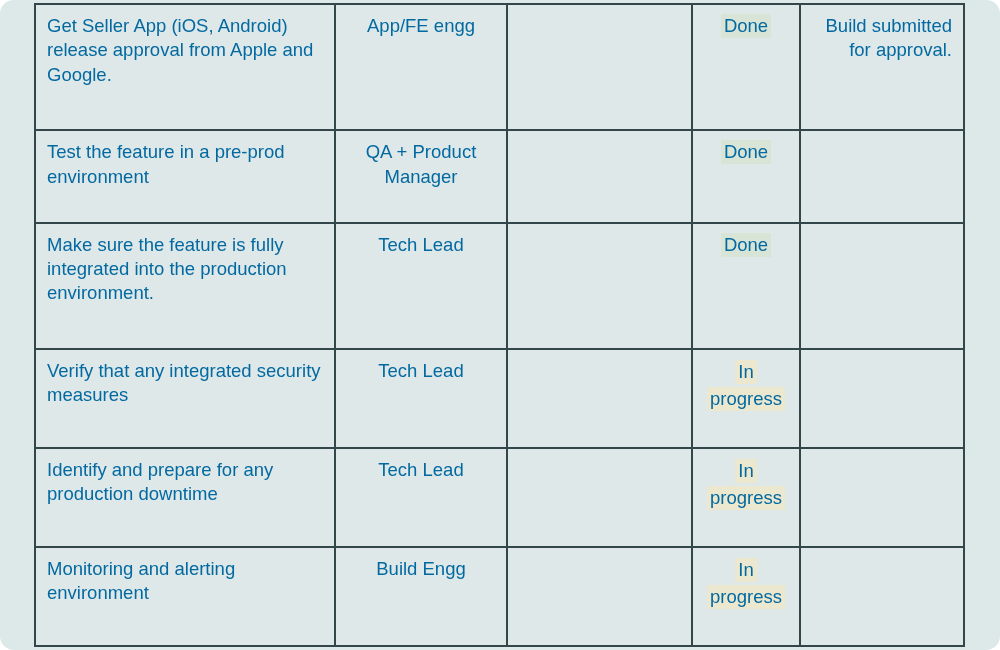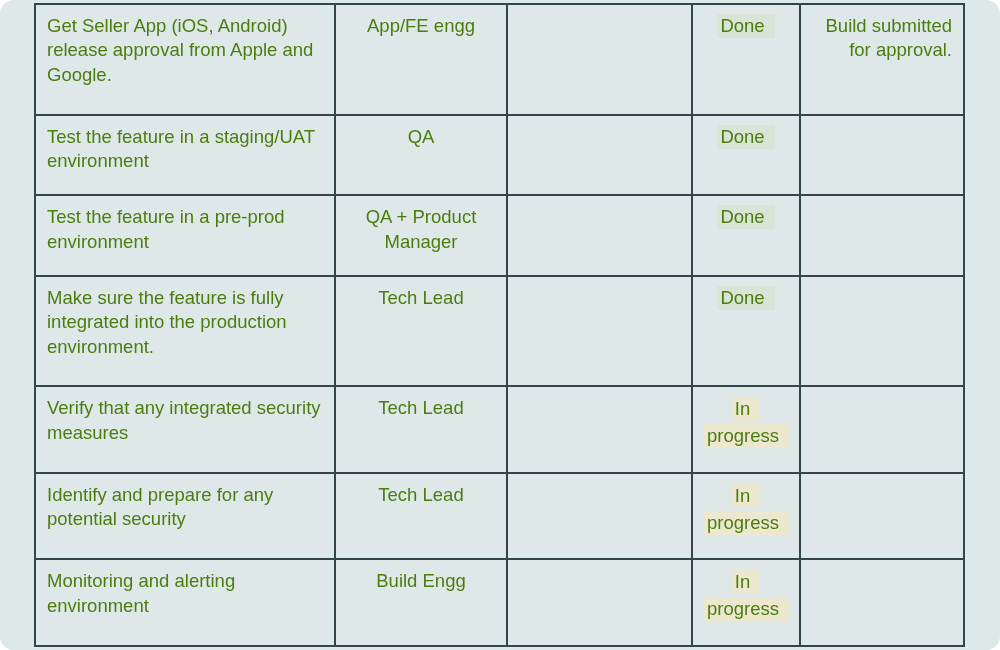--- a/index.html
+++ b/index.html
@@ -37,40 +37,40 @@
     height: 644px;
     background: #dde8e8;
   }
   table.checklist td {
     border: 2px solid #33474a;
     background: #dee8e8;
     vertical-align: top;
     padding: 9px 11px 6px 11px;
     font-size: 18.5px;
     line-height: 1.32;
-    color: #4d7c0f;
+    color: #0369a1;
     font-family: "Liberation Sans", sans-serif;
     box-sizing: border-box;
     overflow: hidden;
   }
   col.c-task    { width: 300px; }
   col.c-owner   { width: 172px; }
   col.c-blank   { width: 185px; }
   col.c-status  { width: 108px; }
   col.c-notes   { width: 164px; }
 
   td.task   { text-align: left; }
   td.owner  { text-align: center; }
   td.blank  { text-align: left; }
   td.status { text-align: center; padding-left: 4px; padding-right: 4px; }
   td.notes  { text-align: right; }
 
   .pill {
     display: inline;
-    padding: 1px 10px 2px 3px;
+    padding: 1px 3px 2px 3px;
     border-radius: 1px;
     white-space: normal;
     box-decoration-break: clone;
     -webkit-box-decoration-break: clone;
   }
   .pill.done {
     background: #d8e4d6;
   }
   .pill.inprogress {
     background: #ebe8cf;
@@ -100,29 +100,20 @@
         <tr>
           <td class="task">Get Seller App (iOS, Android) release approval from Apple and Google.</td>
           <td class="owner">App/FE engg</td>
           <td class="blank"></td>
           <td class="status">
             <span class="status-inner"><span class="pill done">Done</span></span>
           </td>
           <td class="notes">Build submitted for approval.</td>
         </tr>
 
-        <tr>
-          <td class="task">Test the feature in a staging/UAT environment</td>
-          <td class="owner">QA</td>
-          <td class="blank"></td>
-          <td class="status">
-            <span class="status-inner"><span class="pill done">Done</span></span>
-          </td>
-          <td class="notes"></td>
-        </tr>
 
         <tr>
           <td class="task">Test the feature in a pre-prod environment</td>
           <td class="owner owner-indent">QA + Product Manager</td>
           <td class="blank"></td>
           <td class="status">
             <span class="status-inner"><span class="pill done">Done</span></span>
           </td>
           <td class="notes"></td>
         </tr>
@@ -142,21 +133,21 @@
           <td class="task">Verify that any integrated security measures</td>
           <td class="owner">Tech Lead</td>
           <td class="blank"></td>
           <td class="status">
             <span class="status-inner"><span class="pill inprogress">In progress</span></span>
           </td>
           <td class="notes"></td>
         </tr>
 
         <tr>
-          <td class="task">Identify and prepare for any potential security</td>
+          <td class="task">Identify and prepare for any production downtime</td>
           <td class="owner">Tech Lead</td>
           <td class="blank"></td>
           <td class="status">
             <span class="status-inner"><span class="pill inprogress">In progress</span></span>
           </td>
           <td class="notes"></td>
         </tr>
 
         <tr>
           <td class="task">Monitoring and alerting environment</td>

